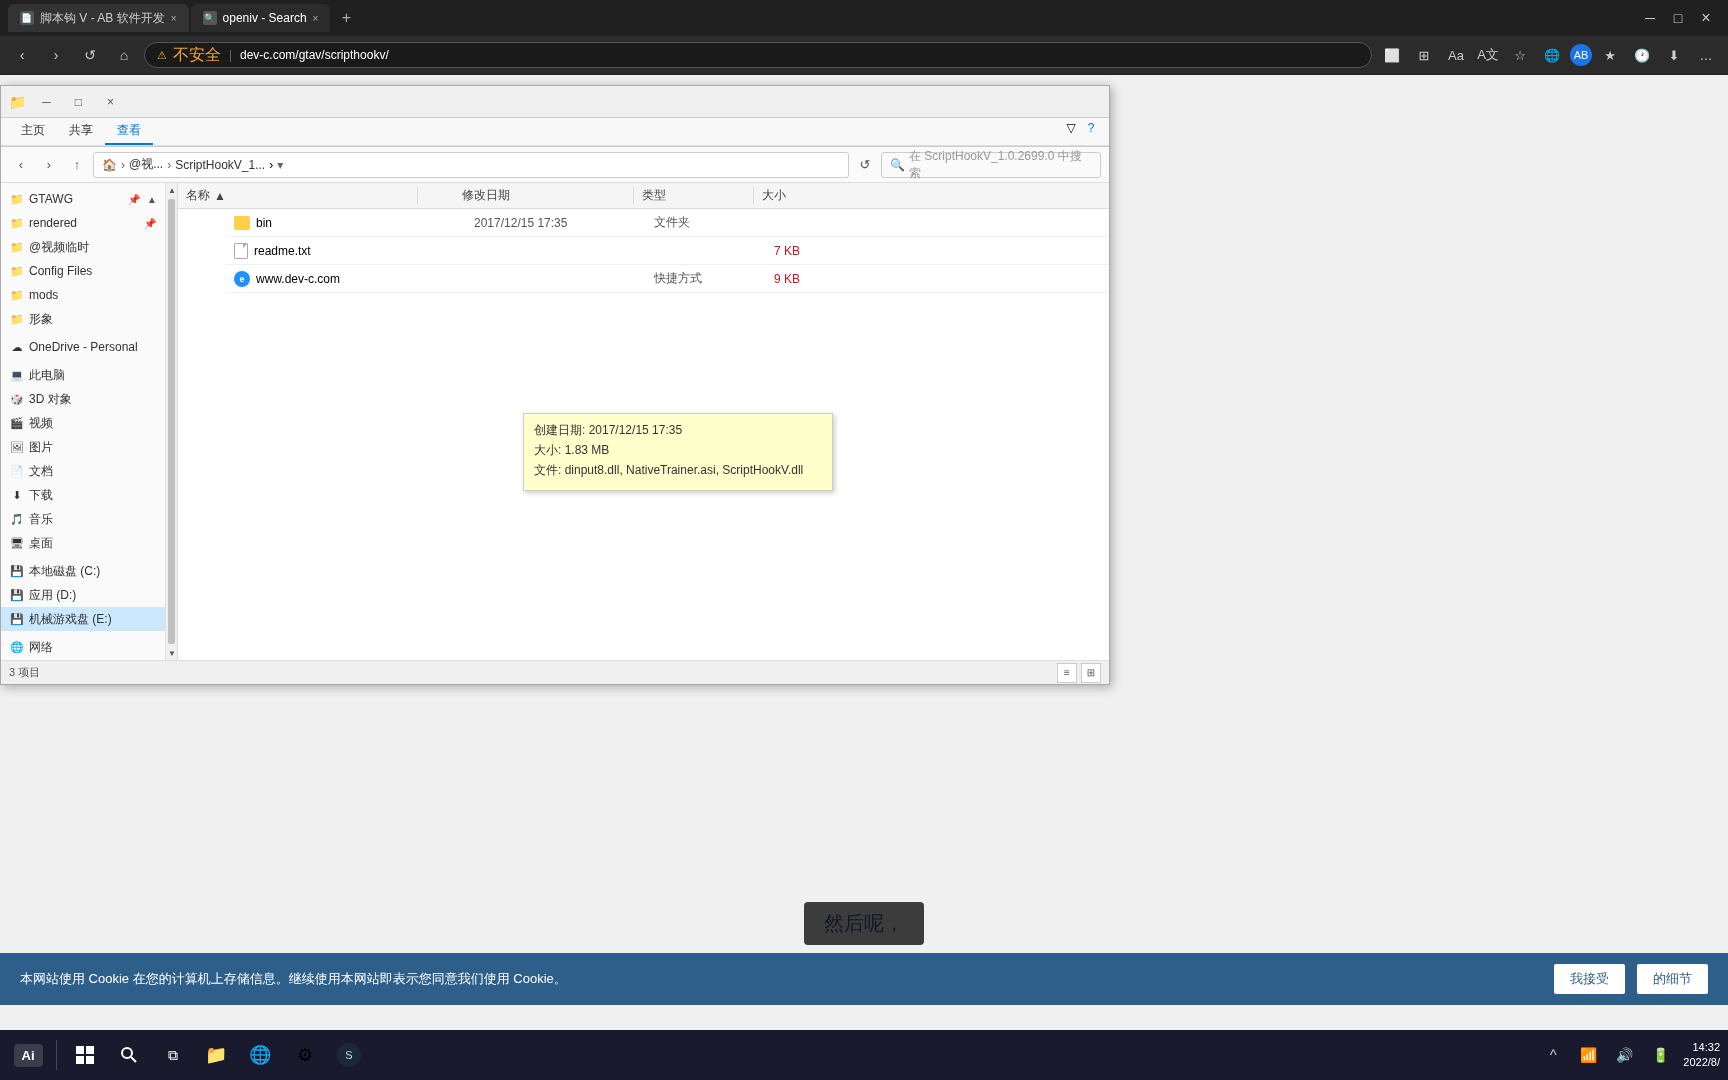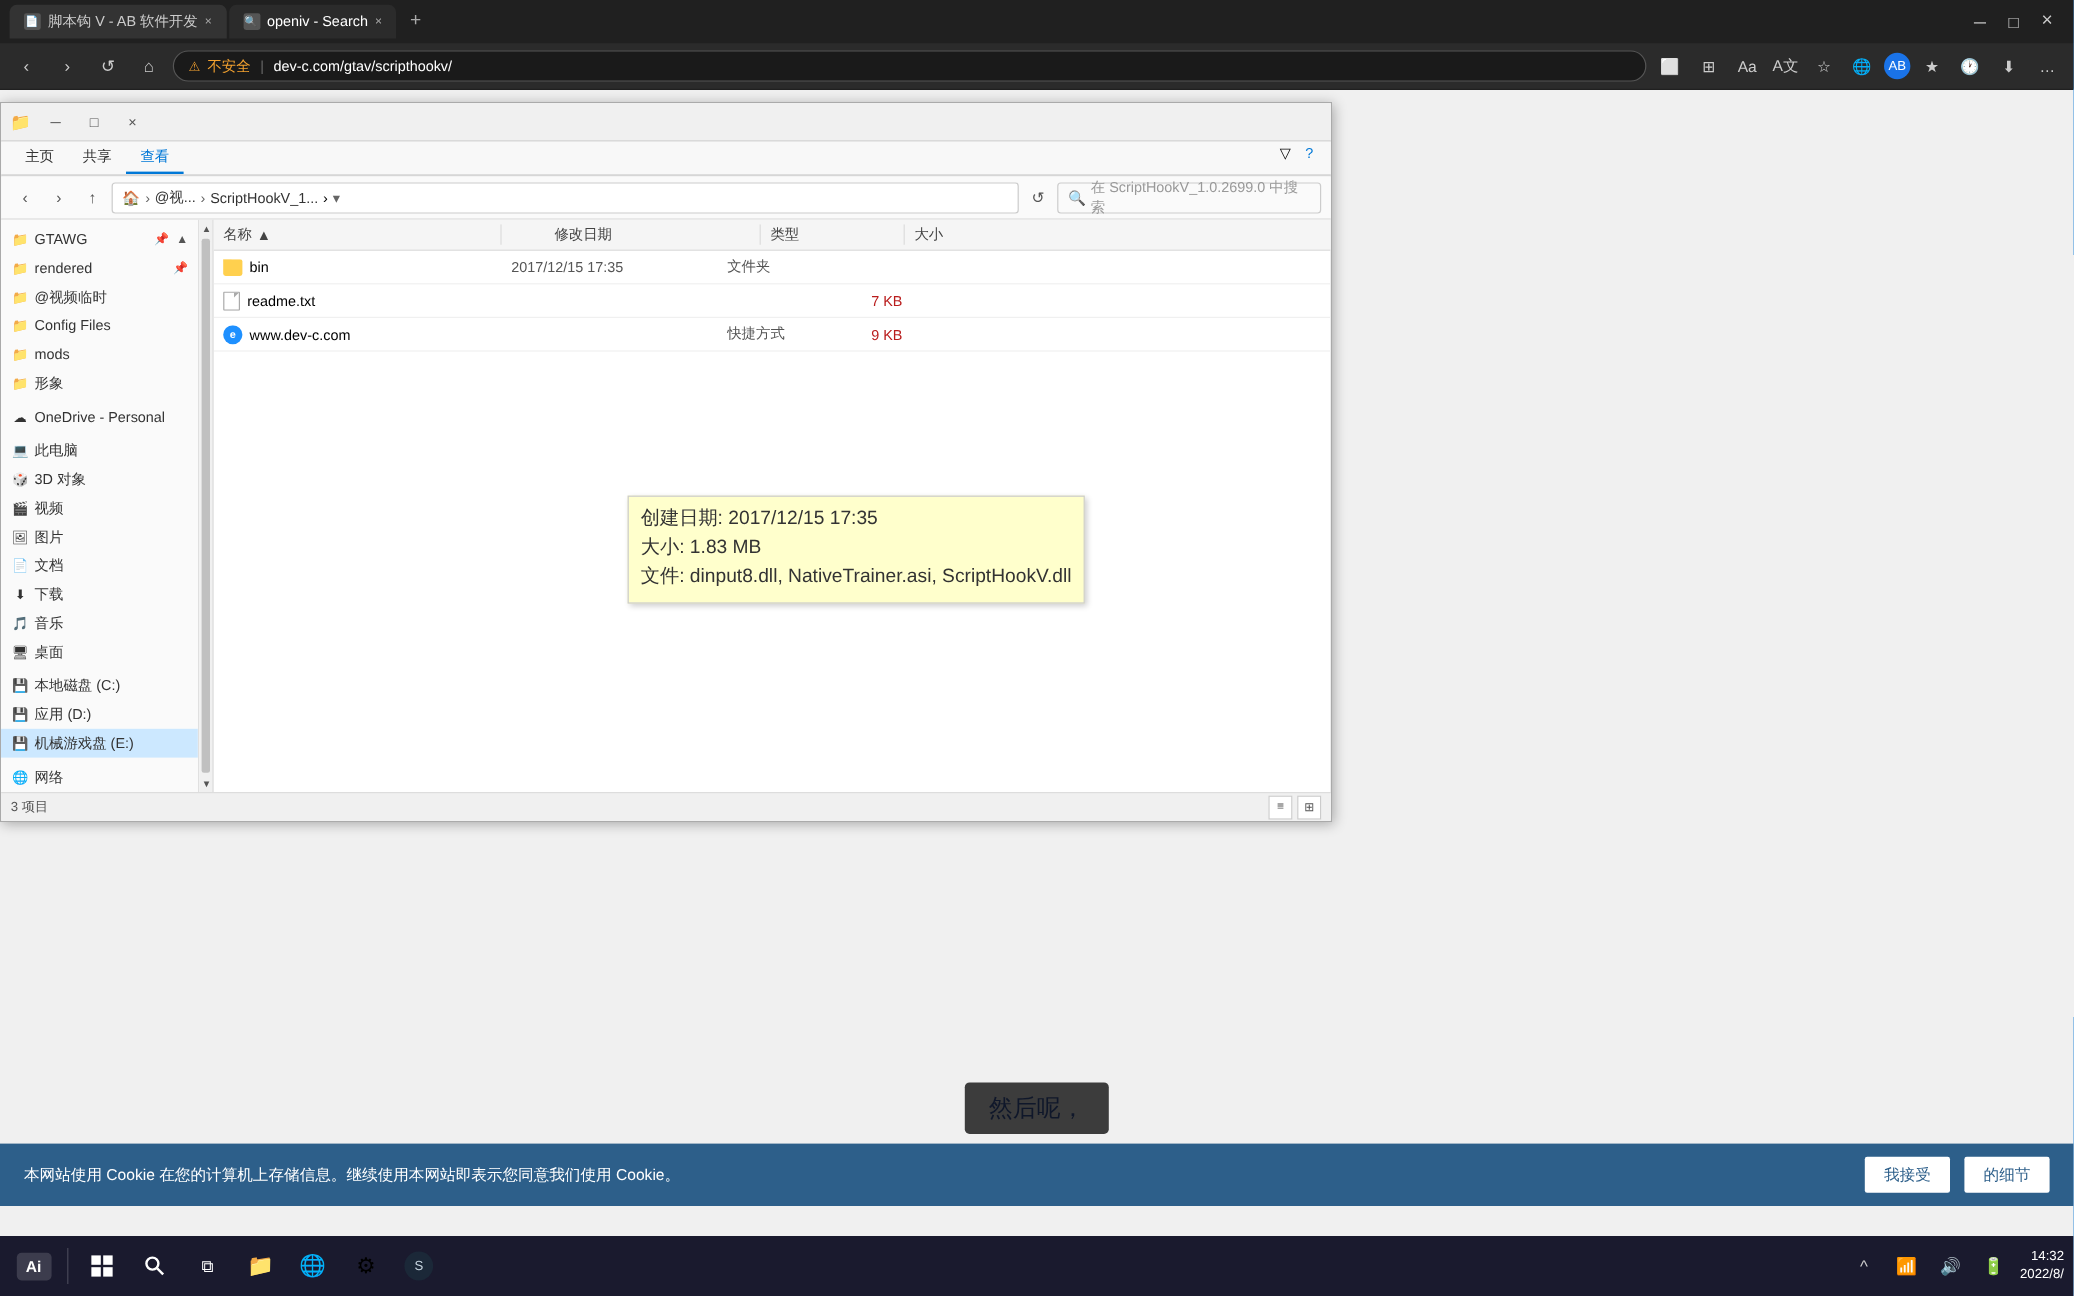--- a/index.html
+++ b/index.html
@@ -322,20 +322,21 @@
       gap: 4px;
     }
     .col-header.name { width: 240px; border-right: 1px solid #ddd; }
     .col-header.date { width: 180px; border-right: 1px solid #ddd; margin-left: 36px; }
     .col-header.type { width: 120px; border-right: 1px solid #ddd; }
     .col-header.size { width: 80px; }
     
     .file-list {
       flex: 1;
       overflow-y: auto;
+      margin-left: 48px;
     }
     .file-row {
       display: flex;
       align-items: center;
       height: 28px;
       font-size: 12px;
       cursor: pointer;
       border-bottom: 1px solid #f0f0f0;
     }
     .file-cell {
@@ -411,21 +412,21 @@
     }
 
     
     .tooltip {
       position: absolute;
       top: 230px;
       left: 345px;
       background: #ffffcc;
       border: 1px solid #ccc;
       padding: 8px 10px;
-      font-size: 16px;
+      font-size: 12px;
       box-shadow: 2px 2px 5px rgba(0,0,0,0.2);
       z-index: 100;
       min-width: 310px;
     }
     .tooltip-line {
       margin-bottom: 3px;
       color: #333;
     }
 
     
@@ -581,21 +582,21 @@
     <div class="nav-btn">□</div>
     <div class="nav-btn" style="font-size:16px;">×</div>
   </div>
   <div class="address-bar">
     <div class="nav-btn">‹</div>
     <div class="nav-btn">›</div>
     <div class="nav-btn">↺</div>
     <div class="nav-btn">⌂</div>
     <div class="address-input">
       <span class="address-lock">⚠</span>
-      <span style="color:#f4a22f;font-size:12px;">不安全</span>
+      <span style="color:#f4a22f;font-size:16px;">不安全</span>
       <span style="color:#666;margin:0 2px;">|</span>
       <span class="address-text">dev-c.com/gtav/scripthookv/</span>
     </div>
     <div class="browser-toolbar-right">
       <div class="toolbar-icon">⬜</div>
       <div class="toolbar-icon">⊞</div>
       <div class="toolbar-icon">Aa</div>
       <div class="toolbar-icon">A文</div>
       <div class="toolbar-icon">☆</div>
       <div class="toolbar-icon" style="color:#0078d7;">🌐</div>

